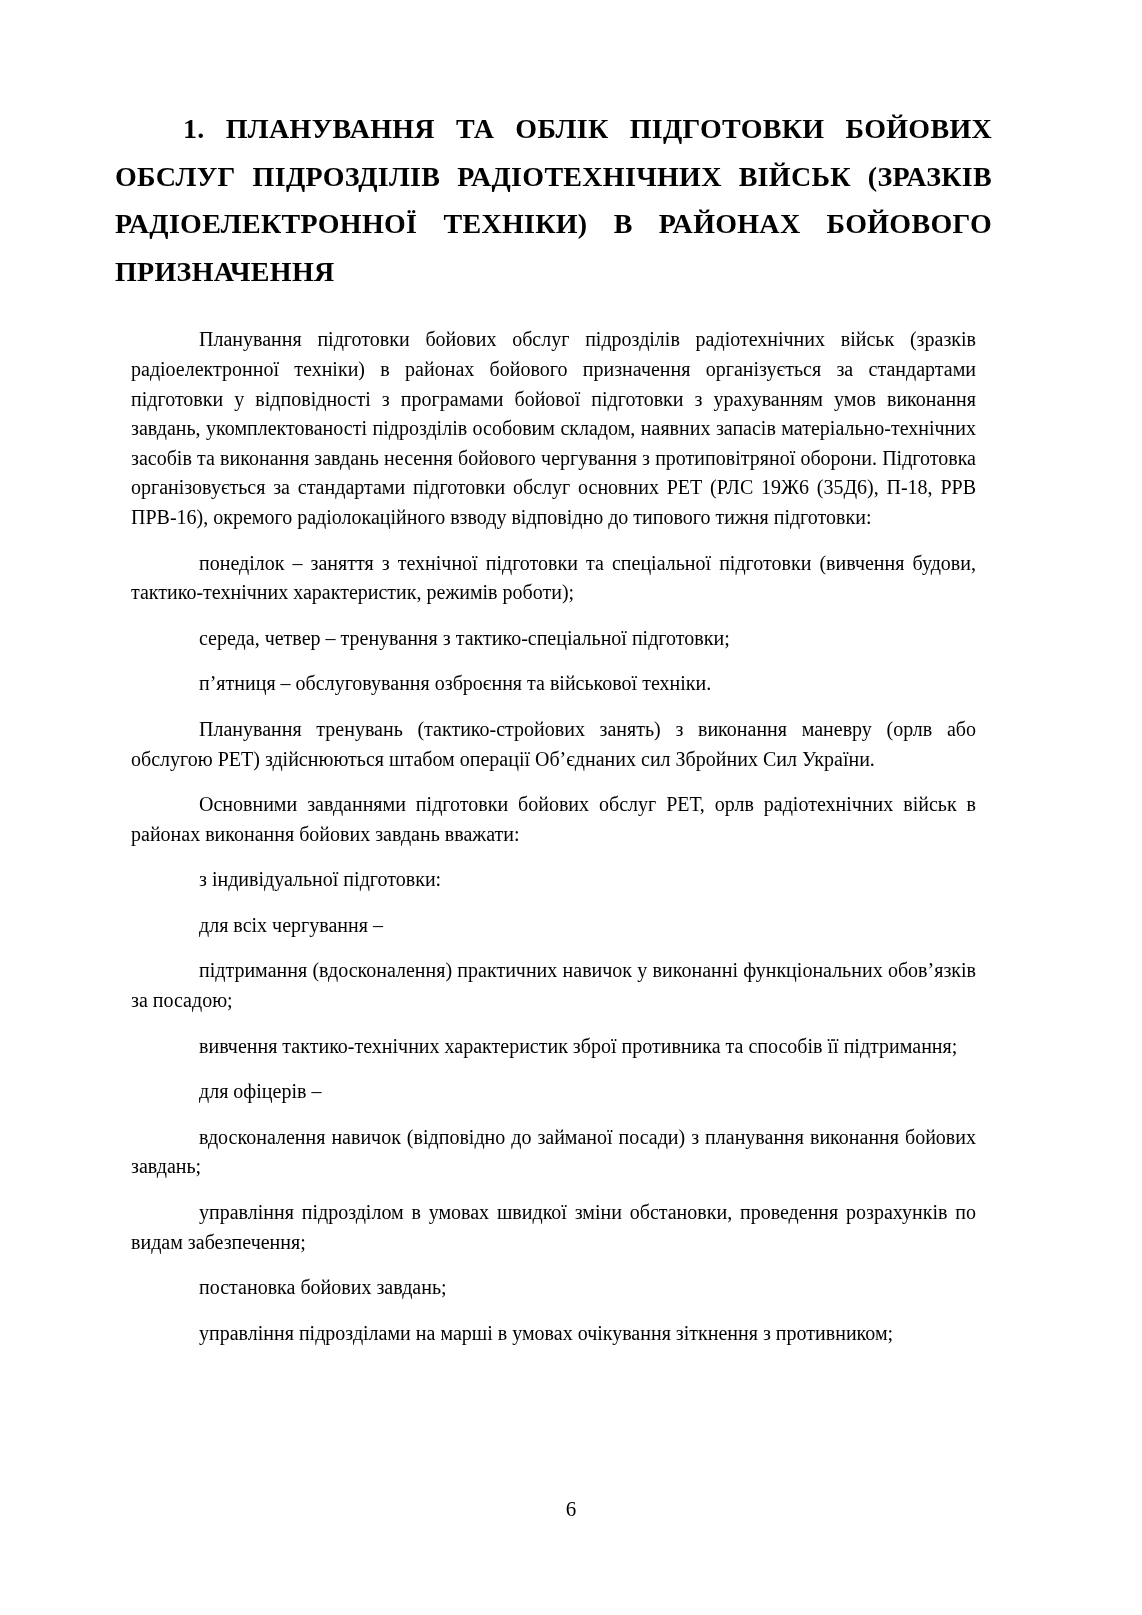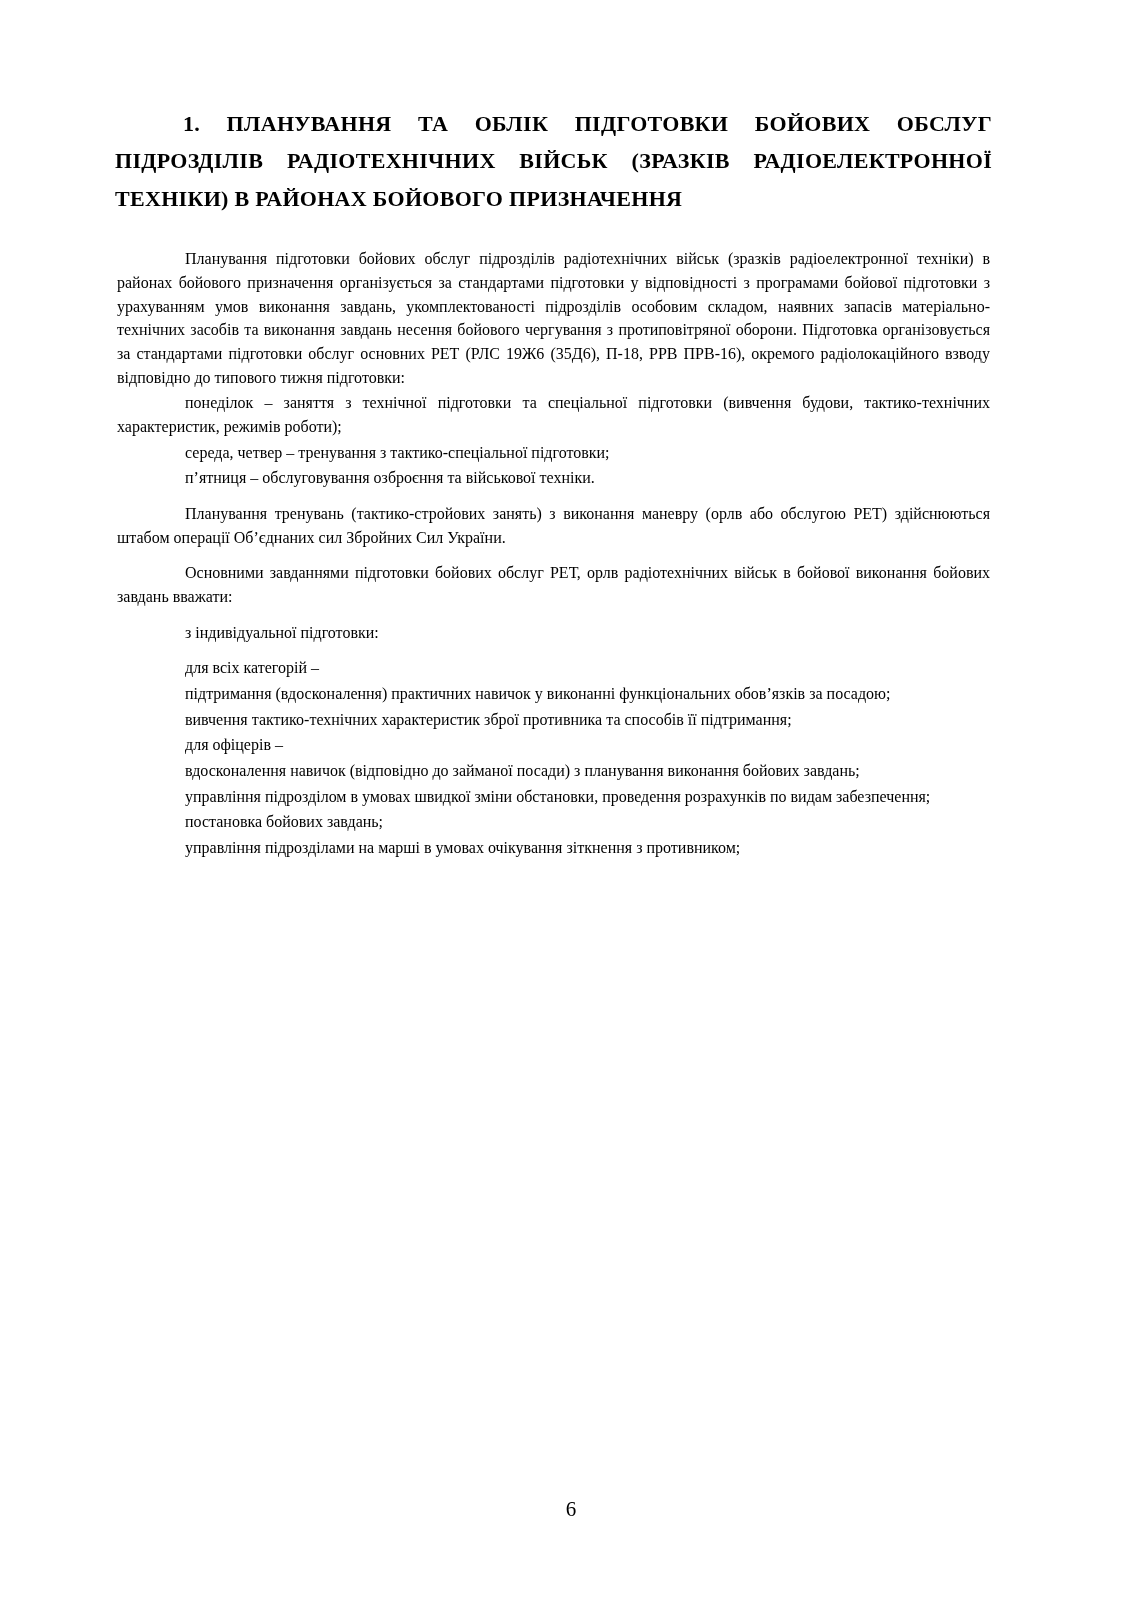--- a/index.html
+++ b/index.html
@@ -14,30 +14,30 @@
     margin: 0 auto;
     background: #ffffff;
     box-sizing: border-box;
     padding: 105px 150px 0 115px;
     font-family: "Liberation Serif", "DejaVu Serif", serif;
     color: #000000;
     overflow: hidden;
   }
   .heading {
     margin: 0 0 30px 0;
-    font-size: 22px;
+    font-size: 28px;
     font-weight: bold;
     line-height: 1.7;
     text-align: justify;
     text-indent: 68px;
     letter-spacing: 0.3px;
   }
   .body-text p {
-    margin: 2px;
-    font-size: 16px;
+    margin: 16px;
+    font-size: 20px;
     line-height: 1.48;
     text-align: justify;
     text-indent: 68px;
   }
   .body-text p.spaced {
     margin-top: 12px;
   }
   .page-number {
     position: absolute;
     bottom: 95px;
@@ -54,23 +54,23 @@
 <div class="page">
 
   <h1 class="heading">1. ПЛАНУВАННЯ ТА ОБЛІК ПІДГОТОВКИ БОЙОВИХ ОБСЛУГ ПІДРОЗДІЛІВ РАДІОТЕХНІЧНИХ ВІЙСЬК (ЗРАЗКІВ РАДІОЕЛЕКТРОННОЇ ТЕХНІКИ) В РАЙОНАХ БОЙОВОГО ПРИЗНАЧЕННЯ</h1>
 
   <div class="body-text">
     <p>Планування підготовки бойових обслуг підрозділів радіотехнічних військ (зразків радіоелектронної техніки) в районах бойового призначення організується за стандартами підготовки у відповідності з програмами бойової підготовки з урахуванням умов виконання завдань, укомплектованості підрозділів особовим складом, наявних запасів матеріально-технічних засобів та виконання завдань несення бойового чергування з протиповітряної оборони. Підготовка організовується за стандартами підготовки обслуг основних РЕТ (РЛС 19Ж6 (35Д6), П-18, РРВ ПРВ-16), окремого радіолокаційного взводу відповідно до типового тижня підготовки:</p>
     <p>понеділок – заняття з технічної підготовки та спеціальної підготовки (вивчення будови, тактико-технічних характеристик, режимів роботи);</p>
     <p>середа, четвер – тренування з тактико-спеціальної підготовки;</p>
     <p>п’ятниця – обслуговування озброєння та військової техніки.</p>
     <p class="spaced">Планування тренувань (тактико-стройових занять) з виконання маневру (орлв або обслугою РЕТ) здійснюються штабом операції Об’єднаних сил Збройних Сил України.</p>
-    <p class="spaced">Основними завданнями підготовки бойових обслуг РЕТ, орлв радіотехнічних військ в бойової виконання бойових завдань вважати:</p>
+    <p class="spaced">Основними завданнями підготовки бойових обслуг РЕТ, орлв радіотехнічних військ в районах виконання бойових завдань вважати:</p>
     <p class="spaced">з індивідуальної підготовки:</p>
-    <p class="spaced">для всіх категорій –</p>
+    <p class="spaced">для всіх чергування –</p>
     <p>підтримання (вдосконалення) практичних навичок у виконанні функціональних обов’язків за посадою;</p>
     <p>вивчення тактико-технічних характеристик зброї противника та способів її підтримання;</p>
     <p>для офіцерів –</p>
     <p>вдосконалення навичок (відповідно до займаної посади) з планування виконання бойових завдань;</p>
     <p>управління підрозділом в умовах швидкої зміни обстановки, проведення розрахунків по видам забезпечення;</p>
     <p>постановка бойових завдань;</p>
     <p>управління підрозділами на марші в умовах очікування зіткнення з противником;</p>
   </div>
 
   <div class="page-number">6</div>

